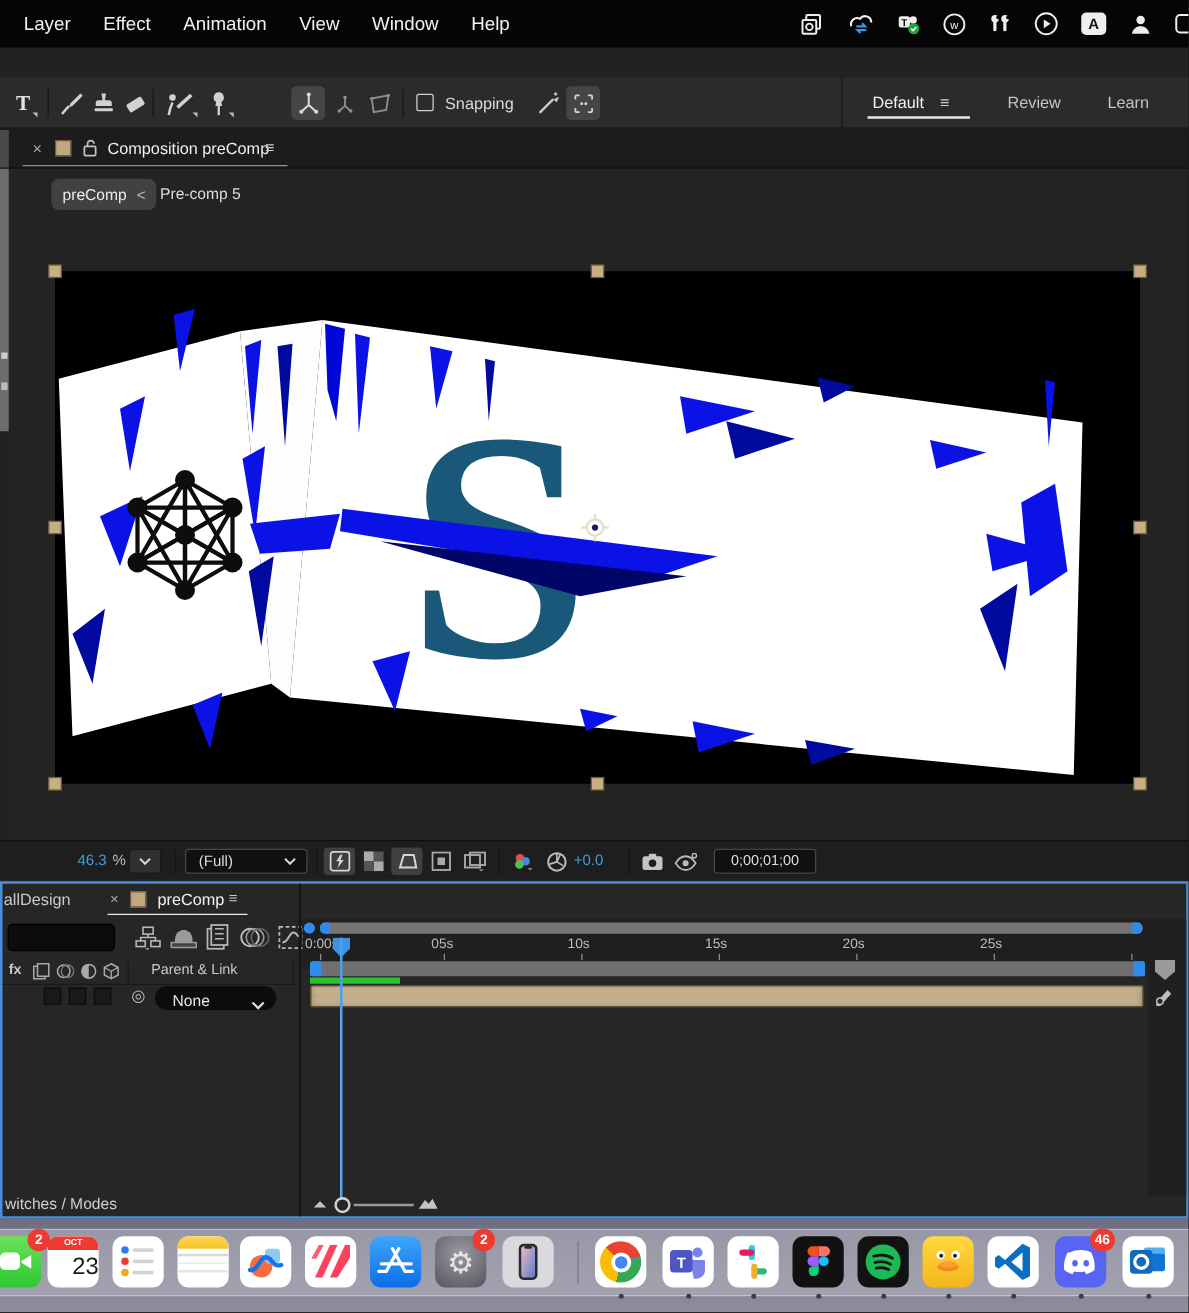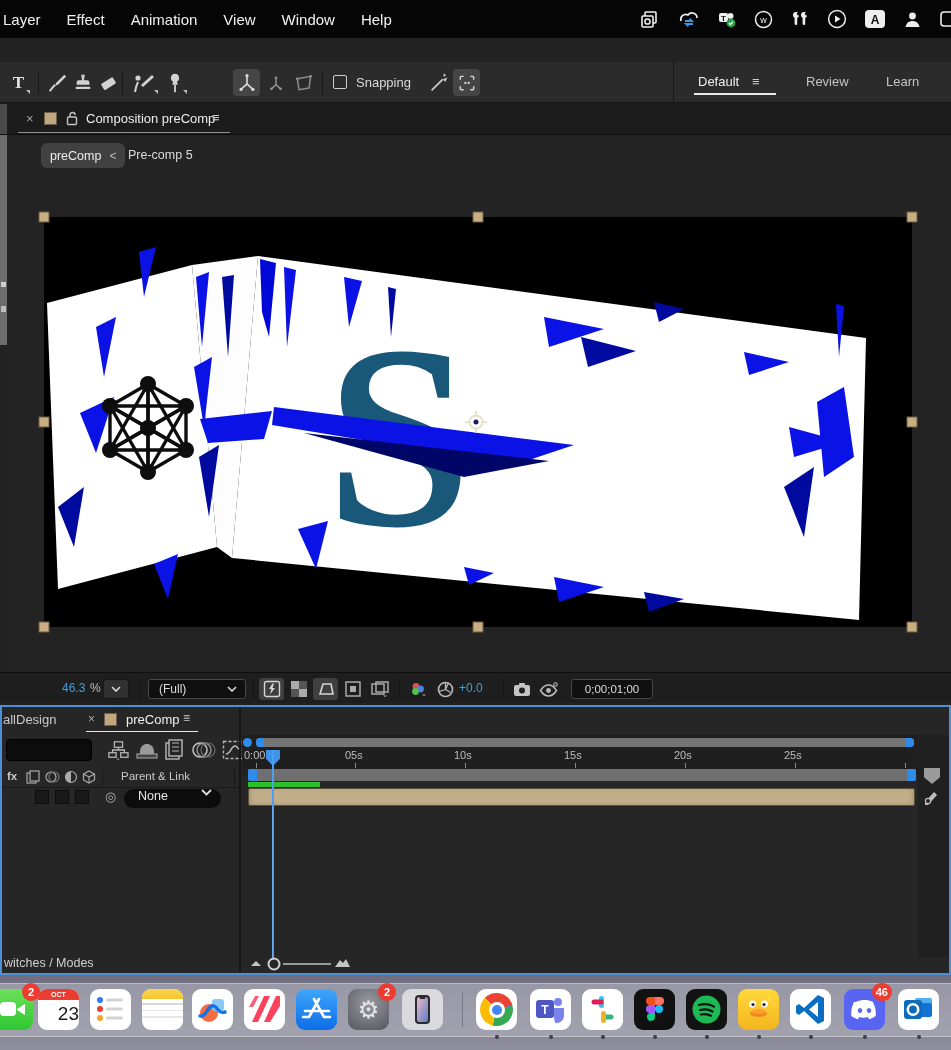--- a/index.html
+++ b/index.html
@@ -7,21 +7,21 @@
   #app{position:relative;width:951px;height:1050px;overflow:hidden;
        font-family:"Liberation Sans",sans-serif;background:#222;
        -webkit-font-smoothing:antialiased}
   .abs{position:absolute}
   .vsep{width:1px;background:#161616}
   .ico svg{display:block}
   
   #menubar{left:0;top:0;width:951px;height:38px;background:#050505;color:#f1f1f1;
            display:flex;align-items:center;font-size:15px}
   #menubar .mi{margin-left:26px;cursor:default}
-  #menubar .mi:first-child{margin-left:3px}
+  #menubar .mi:first-child{margin-left:19px}
   #mb-right{margin-left:auto;display:flex;align-items:center;gap:17px;padding-right:0}
   
   #titlebar{left:0;top:38px;width:951px;height:24px;background:linear-gradient(#bdbcbb,#b2b1b0);
             display:flex;align-items:center;justify-content:center;color:#3a3a3a;font-size:13px}
   
   #toolbar{left:0;top:62px;width:951px;height:41px;background:#2b2b2b;border-bottom:1px solid #141414}
   .toolbtn{position:absolute;top:7px;width:27px;height:27px;display:flex;align-items:center;justify-content:center;border-radius:4px}
   .toolbtn.sel{background:#454545}
   .wstab{position:absolute;top:12px;font-size:13px;color:#c3c3c3}
   
@@ -35,21 +35,21 @@
   .dropbox{position:absolute;top:6px;height:20px;background:#101010;border:1px solid #474747;border-radius:3px;
       display:flex;align-items:center;color:#dcdcdc;font-size:12px}
   .vico{position:absolute;top:5px;width:25px;height:22px;display:flex;align-items:center;justify-content:center;border-radius:3px}
   .vico.sel{background:#3f3f3f}
   
   #timeline{left:0;top:705px;width:951px;height:270px;background:#262626;border:2px solid #4a90d9}
   .tabtxt{font-size:13px;color:#d6d6d6}
   .colhdr{font-size:11.5px;color:#c9c9c9}
   .swbox{position:absolute;top:0;width:14px;height:14px;background:#191919;border:1px solid #0d0d0d}
   #none-dd{position:absolute;left:122px;top:1px;width:97px;height:19px;background:#0c0c0c;border-radius:10px;
-     display:flex;align-items:flex-start;color:#e8e8e8;font-size:12.5px}
+     display:flex;align-items:flex-end;color:#e8e8e8;font-size:12.5px}
   .tick{position:absolute;top:14px;width:1px;height:5px;background:#8a8a8a}
   .ruler-lbl{position:absolute;top:0;font-size:11px;color:#bdbdbd}
   
   #dockarea{left:0;top:975px;width:951px;height:75px;background:linear-gradient(#6f6e80,#8f8e9c)}
   #dockbg{position:absolute;left:-26px;top:8px;width:1002px;height:54px;background:rgba(186,186,198,.52);
      border:1px solid rgba(255,255,255,.35);border-radius:22px}
   .dicon{position:absolute;top:14px;width:41px;height:41px;border-radius:9px;overflow:hidden}
   .badge{position:absolute;top:-6px;right:-7px;min-width:18px;height:18px;border-radius:9px;background:#ec3b30;
      color:#fff;font-size:11px;font-weight:bold;display:flex;align-items:center;justify-content:center;padding:0 4px;z-index:3}
   .rdot{position:absolute;top:60px;width:4px;height:4px;border-radius:2px;background:#3c3c44}

